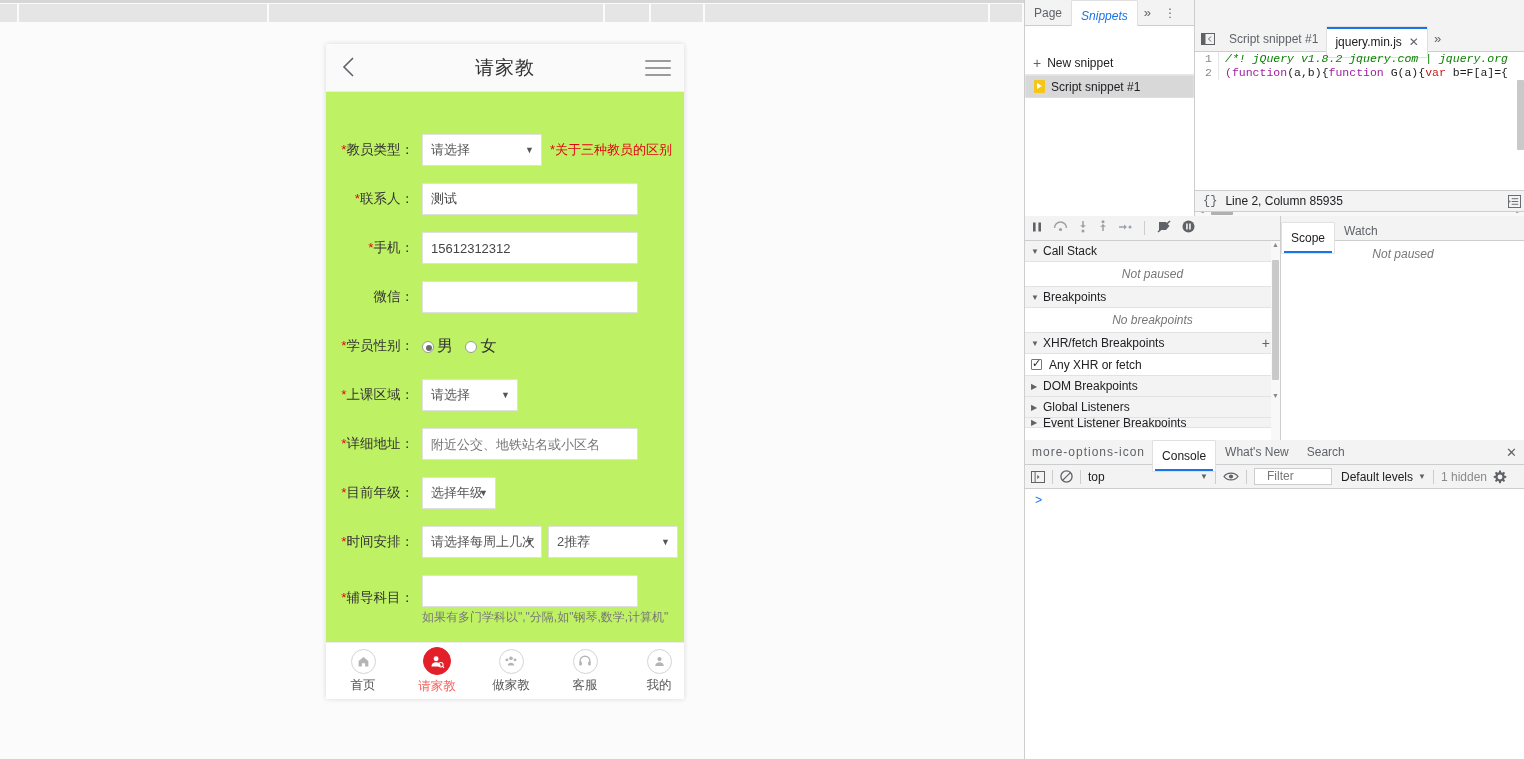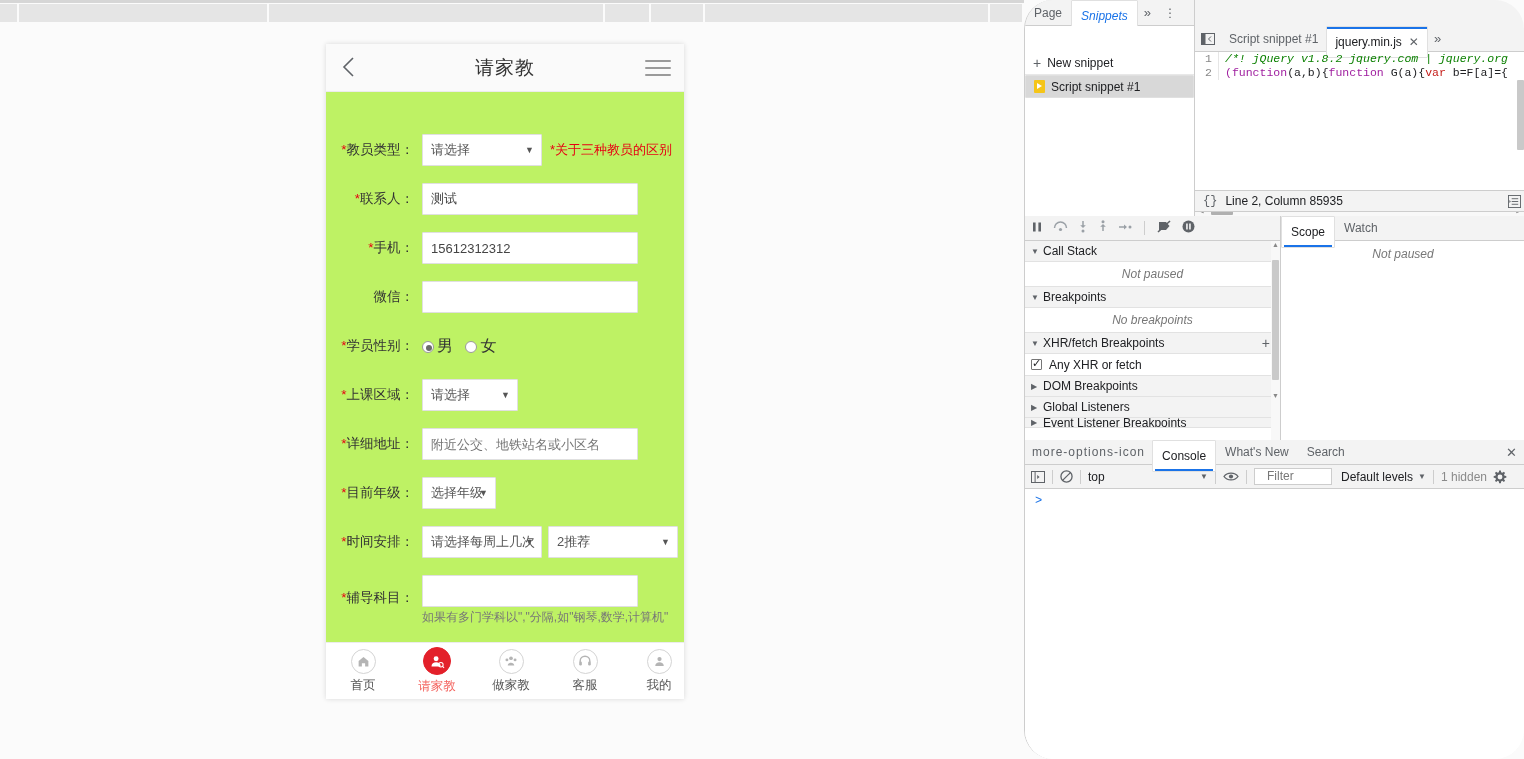--- a/index.html
+++ b/index.html
@@ -140,21 +140,20 @@
   .tab.active .tab-label { color: #f4645f; }
 
   
   .devtools {
     position: absolute; left: 1024px; top: 0;
     width: 500px; height: 759px;
     background: #f3f3f3;
     border-left: 1px solid #cdcdcd;
     font-size: 12px; color: #202124;
     overflow: hidden;
-    border-radius: 29px;
   }
   .dt-tabrow {
     height: 26px; display: flex; align-items: stretch;
     background: #f3f3f3; border-bottom: 1px solid #cdcdcd;
   }
   .dt-tab {
     padding: 0 9px; display: flex; align-items: center;
     font-size: 12px; color: #5f6368; position: relative; cursor: default;
   }
   .dt-tab.sel { color: #1a73e8; font-style: italic; }
@@ -259,21 +258,21 @@
     content:"✓"; position:absolute; left:0px; top:-3px; font-size:11px; color:#202124;
   }
   .dbg-vscroll {
     position:absolute; right:0; top:25px; width:9px; bottom:0; background:#f8f8f8;
   }
   .dbg-vscroll .vt { width:7px; height:120px; background:#c9c9c9; margin:12px auto; border-radius:1px;}
   .dbg-vscroll .up, .dbg-vscroll .dn { text-align:center; color:#888; font-size:7px; }
 
   .dbg-right { flex:1; background:#fff; position:relative; }
   .sw-tabrow { height:25px; background:#f3f3f3; border-bottom:1px solid #cdcdcd; display:flex; align-items:stretch; }
-  .sw-tab { padding:0 9px; display:flex; align-items:center; font-size:12px; color:#5f6368; position:relative;}
+  .sw-tab { padding:0 9px; display:flex; align-items:center; font-size:12px; color:#5f6368; position:relative;margin-top:6px;}
   .sw-tab.sel { color:#202124;}
   .sw-tab.sel::after { content:""; position:absolute; left:2px; right:2px; bottom:0; height:2px; background:#1a73e8;}
   .sw-body { text-align:center; font-style:italic; color:#777; font-size:12px; padding-top:6px;}
 
   
   .drawer { position:absolute; left:0; top:440px; width:500px; height:319px; background:#fff;}
   .drw-tabrow {
     height:25px; background:#f3f3f3; border-bottom:1px solid #cdcdcd;
     display:flex; align-items:stretch;
   }

